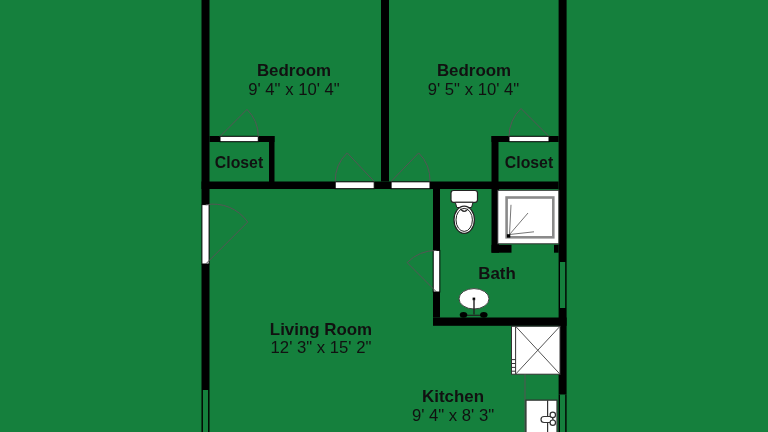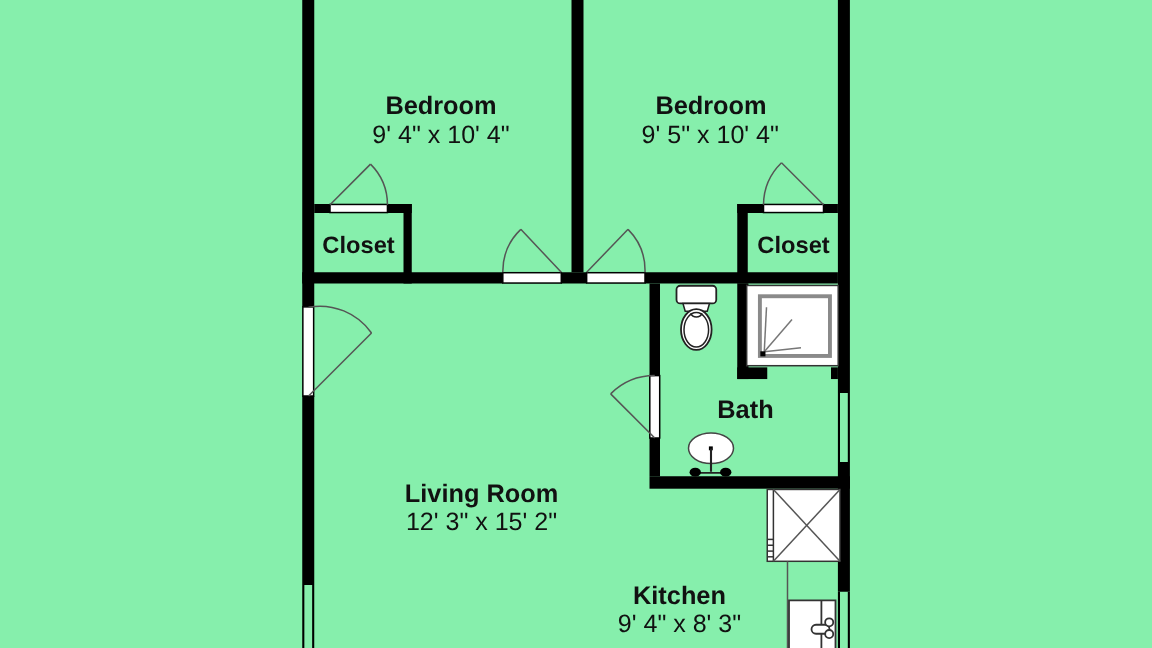--- a/index.html
+++ b/index.html
@@ -1,16 +1,16 @@
 <!DOCTYPE html>
 <html><head>
 <meta charset="utf-8">
 <style>
   html,body{margin:0;padding:0;background:#fff;}
-  #plan{position:relative;width:768px;height:432px;background:#86efac;overflow:hidden;}
+  #plan{position:relative;width:768px;height:432px;background:#15803d;overflow:hidden;}
   svg{display:block;}
   text{font-family:"Liberation Sans", sans-serif;fill:#111;}
   .room{font-weight:bold;font-size:16.9px;}
   .dims{font-size:16.7px;}
   .closet{font-weight:bold;font-size:15.8px;}
 </style>
 </head>
 <body>
 
 <div id="plan">

